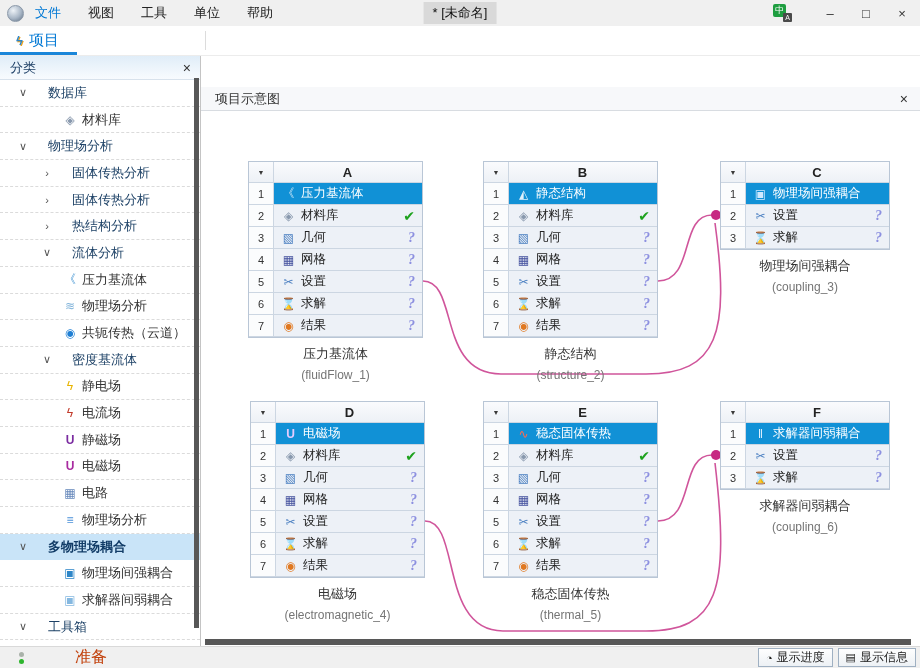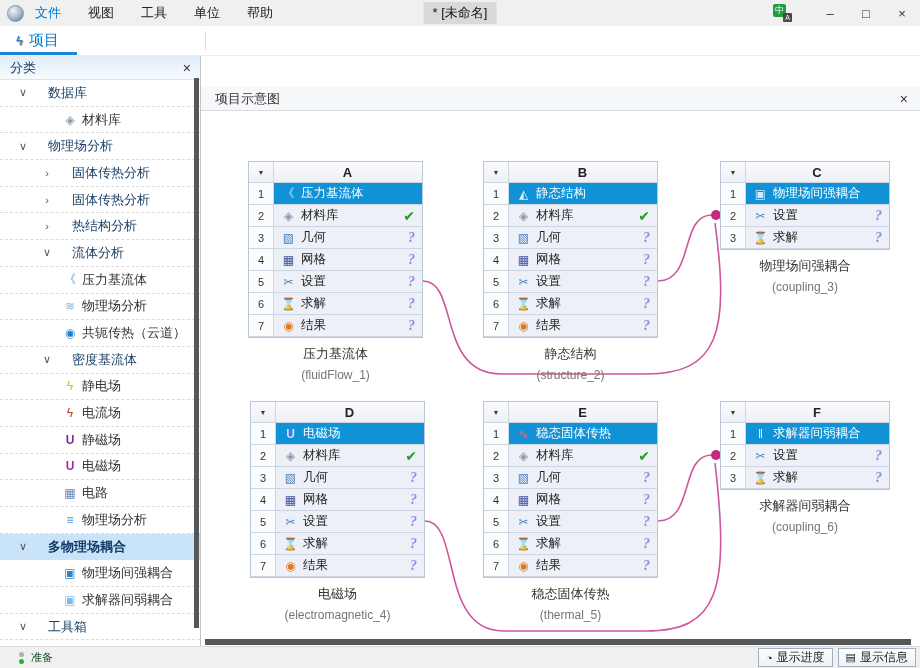--- a/index.html
+++ b/index.html
@@ -80,21 +80,21 @@
   .sys-caption { text-align:center; font-size:13px; color:#333; margin-top:7px; }
   .sys-code { text-align:center; font-size:12px; color:#757575; margin-top:5px; }
 
   
   .statusbar { height:22px; background:#f0f0f0; border-top:1px solid #d9d9d9;
     display:flex; align-items:center; }
   .status-dots { display:flex; flex-direction:column; gap:2px; margin:0 7px 0 19px; }
   .dot { width:5px; height:5px; border-radius:50%; }
   .dot-top { background:#aab2aa; }
   .dot-bottom { background:#2db52d; }
-  .status-text { font-size:11px; color:#14532d; }
+  .status-text { font-size:16px; color:#c2410c;margin-left:44px; }
   .status-buttons { margin-left:auto; display:flex; gap:5px; margin-right:4px; }
   .status-btn { display:flex; align-items:center; gap:4px; height:19px; padding:0 7px;
     border:1px solid #9fb0c2; background:linear-gradient(#fefefe,#edf1f5); font-size:12px; color:#222; }
   .btn-icon { font-size:11px; }
 </style>
 </head>
 <body>
 
 <div class="titlebar">
   <div class="app-logo"></div>

